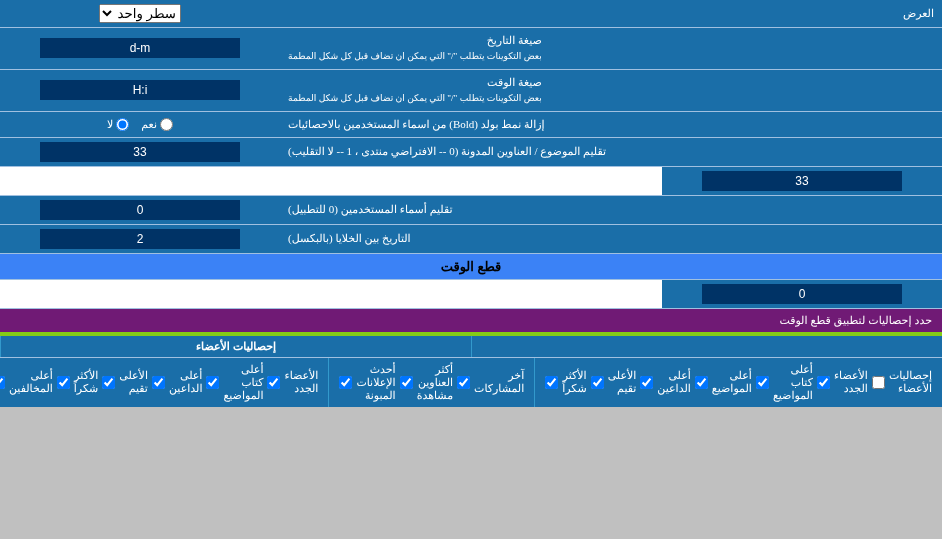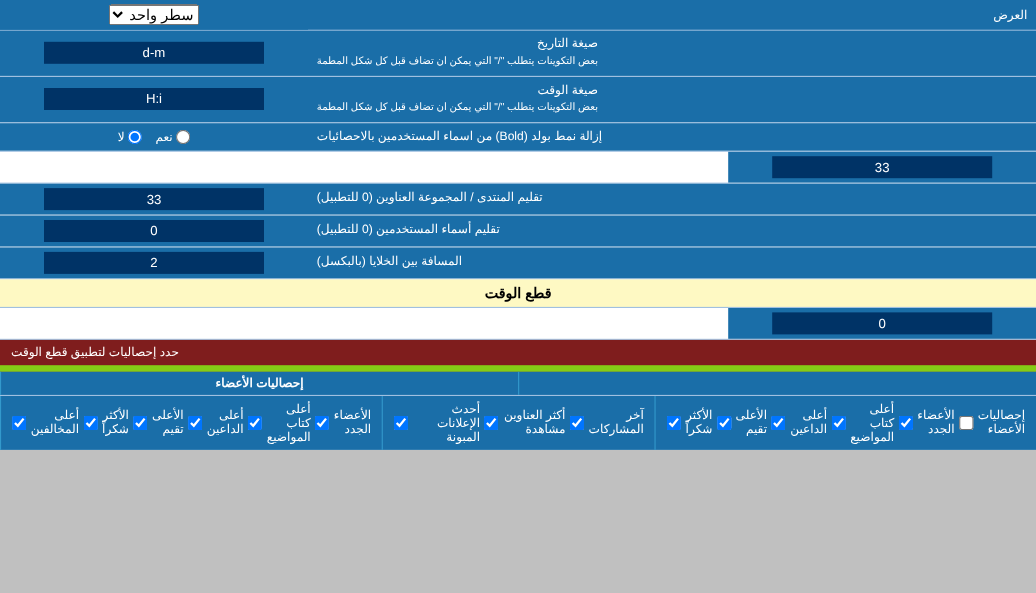--- a/index.html
+++ b/index.html
@@ -27,20 +27,21 @@
       flex: 1;
       background: #1a6ea8;
       color: #fff;
       padding: 5px 8px;
       text-align: right;
       display: flex;
       align-items: center;
       justify-content: flex-end;
       font-size: 11px;
       line-height: 1.4;
+      font-family: Liberation Serif, serif;
     }
 
     .input-cell {
       width: 280px;
       background: #1a6ea8;
       display: flex;
       align-items: center;
       justify-content: center;
       padding: 4px 6px;
     }
@@ -49,21 +50,21 @@
       background: #003366;
       color: #fff;
       border: none;
       padding: 3px 6px;
       width: 200px;
       font-size: 12px;
       text-align: center;
     }
 
     .section-header {
-      background: #fef9c3;
+      background: #3b82f6;
       color: #000;
       text-align: center;
       padding: 5px;
       font-weight: bold;
       font-size: 13px;
       border-bottom: 1px solid #a0c0e0;
     }
 
     .radio-cell {
       width: 280px;
@@ -119,26 +120,26 @@
 
     .checkboxes-content-col {
       flex: 1;
       display: flex;
       gap: 4px;
       padding: 5px 10px;
       border-left: 1px solid #3399cc;
     }
 
     .limit-row {
-      background: #7f1d1d;
+      background: #701a75;
       color: #fff;
       padding: 5px 10px;
-      text-align: left;
-      font-size: 11px;
-      border-bottom: 6px solid #84cc16;
+      text-align: right;
+      font-size: 11px;
+      border-bottom: 4px solid #84cc16;
     }
 
     .top-row {
       display: flex;
       align-items: center;
       background: #1a6ea8;
       border-bottom: 1px solid #a0c0e0;
     }
 
     .top-label {
@@ -199,46 +200,46 @@
       <label>
         <input type="radio" name="bold" value="yes" style=""> نعم
       </label>
       <label>
         <input type="radio" name="bold" value="no" checked="" style=""> لا
       </label>
     </div>
   </div>
 
   <div class="row">
+    <div class="label-cell">
+      <span>تقليم الموضوع / العناوين المدونة (0 -- الافتراضي منتدى ، 1 -- لا التقليب)</span>
+    </div>
     <div class="input-cell">
       <input type="text" value="33" style="">
     </div>
   </div>
 
   <div class="row">
-    <div class="label-cell">
-      <span>تقليم المنتدى / المجموعة العناوين (0 للتطبيل)</span>
-    </div>
     <div class="input-cell">
       <input type="text" value="33" style="">
     </div>
   </div>
 
   <div class="row">
     <div class="label-cell">
       <span>تقليم أسماء المستخدمين (0 للتطبيل)</span>
     </div>
     <div class="input-cell">
       <input type="text" value="0" style="">
     </div>
   </div>
 
   <div class="row">
     <div class="label-cell">
-      <span>المسافة بين الخلايا (بالبكسل)</span>
+      <span>التاريخ بين الخلايا (بالبكسل)</span>
     </div>
     <div class="input-cell">
       <input type="text" value="2" style="">
     </div>
   </div>
 
   <div class="section-header">قطع الوقت</div>
 
   <div class="row">
     <div class="input-cell">
@@ -264,20 +265,24 @@
       </div>
       <div class="checkbox-item">
         <span>الأعضاء الجدد</span>
         <input type="checkbox" checked="" style="">
       </div>
       <div class="checkbox-item">
         <span>أعلى كتاب المواضيع</span>
         <input type="checkbox" checked="" style="">
       </div>
       <div class="checkbox-item">
+        <span>أعلى المواضيع</span>
+        <input type="checkbox" checked="" style="">
+      </div>
+      <div class="checkbox-item">
         <span>أعلى الداعين</span>
         <input type="checkbox" checked="" style="">
       </div>
       <div class="checkbox-item">
         <span>الأعلى تقيم</span>
         <input type="checkbox" checked="" style="">
       </div>
       <div class="checkbox-item">
         <span>الأكثر شكراً</span>
         <input type="checkbox" checked="" style="">

